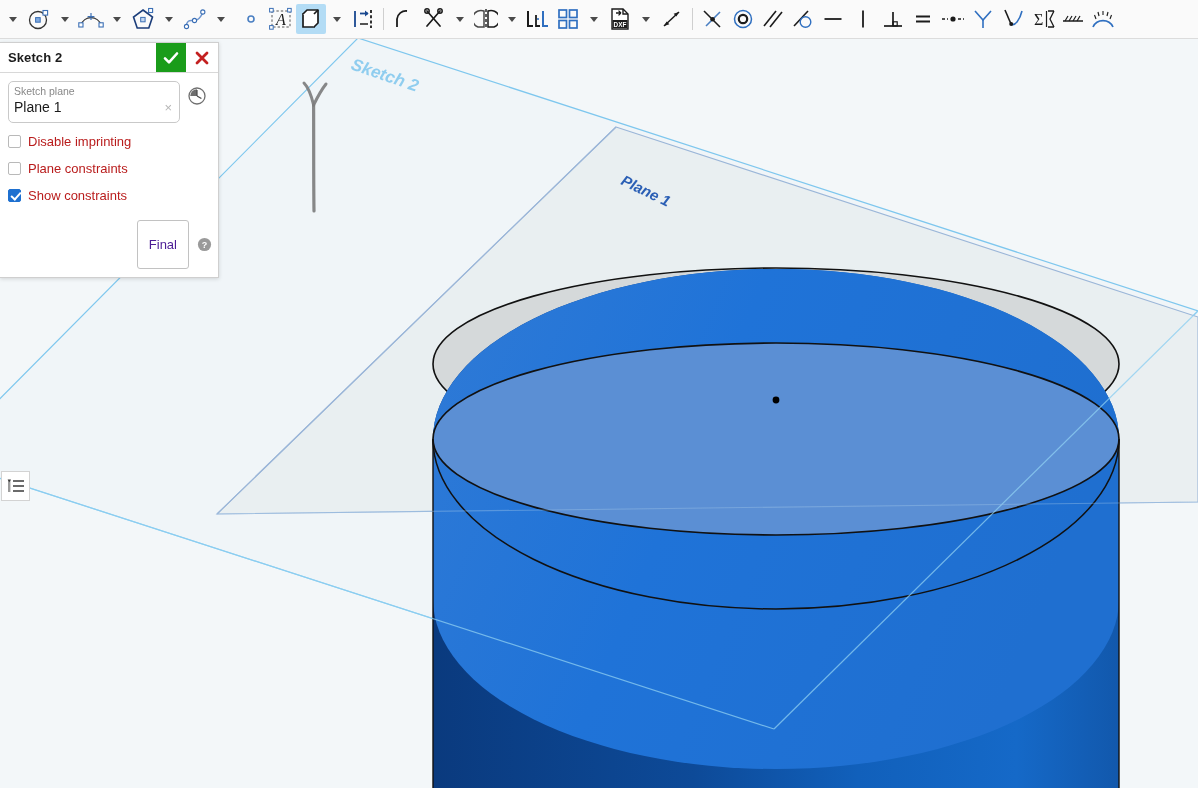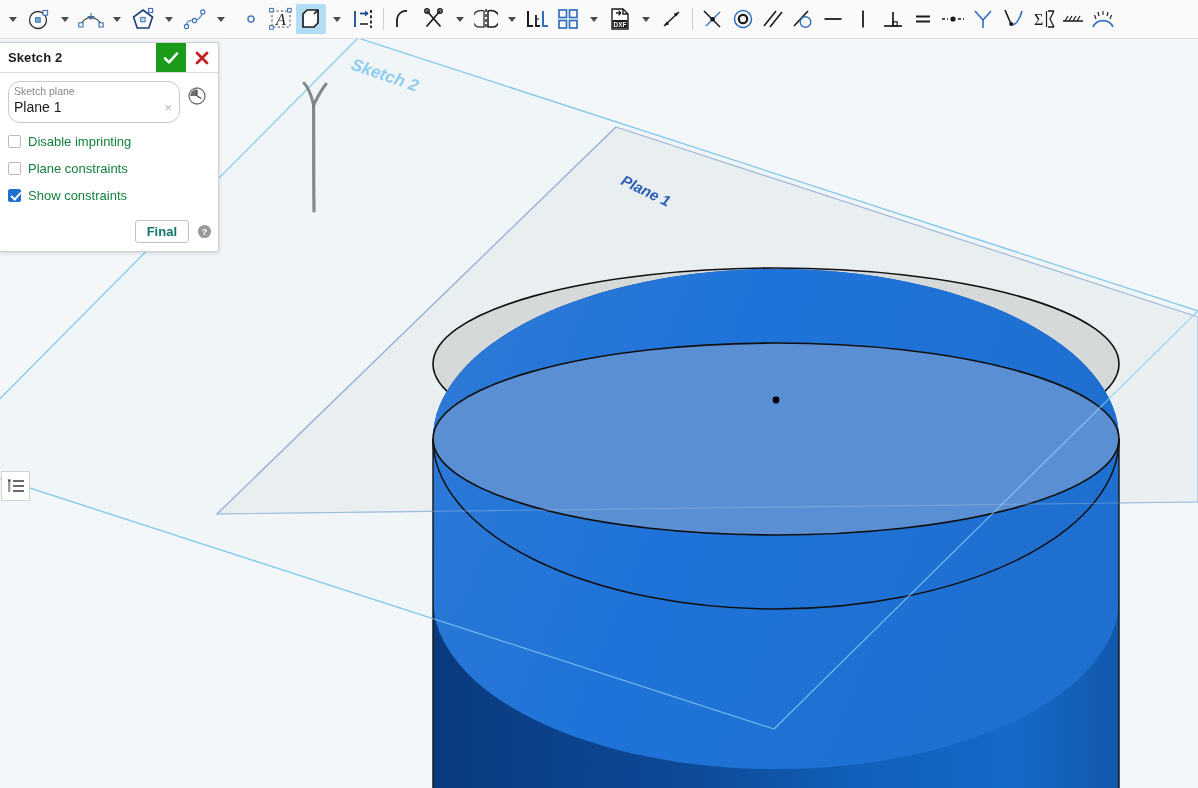--- a/index.html
+++ b/index.html
@@ -85,21 +85,21 @@
     width: 32px; background: #ffffff;
     display: flex; align-items: center; justify-content: center;
     cursor: pointer;
   }
   .dlg-body { padding: 8px 8px 6px 8px; position: relative; }
 
   .field-wrap { display: flex; align-items: flex-start; }
   .field-box {
     flex: 1;
     border: 1px solid #c9c9c9;
-    border-radius: 12px;
+    border-radius: 5px;
     background: #fff;
     padding: 3px 5px 5px 5px;
     position: relative;
   }
   .field-label {
     font-size: 10.5px; color: #888; line-height: 13px;
   }
   .field-value-row { display: flex; align-items: center; }
   .field-value {
     flex: 1;
@@ -133,34 +133,33 @@
     background: #1e70d0;
     border-color: #1e70d0;
   }
   .chk.checked::after {
     content: "";
     position: absolute; left: 3.5px; top: 0.5px;
     width: 4px; height: 8px;
     border: solid #fff; border-width: 0 2px 2px 0;
     transform: rotate(42deg);
   }
-  .chk-label { font-size: 13px; color: #15803d; }
+  .chk-label { font-size: 13px; color: #b91c1c; }
 
   .dlg-footer {
     display: flex; align-items: center; justify-content: flex-end;
     padding: 10px 6px 8px 8px;
   }
   .final-btn {
     border: 1px solid #c2c2c2;
     border-radius: 3px;
     background: #fff;
-    font-size: 13px; color: #0f766e;
-    padding: 3px 11px;
-    cursor: pointer;
-    font-weight: bold;
+    font-size: 13px; color: #4c1d95;
+    padding: 16px 11px;
+    cursor: pointer;
   }
   .help-btn {
     margin-left: 8px; width: 15px; height: 15px;
     display: flex; align-items: center; justify-content: center;
     cursor: pointer;
   }
 
   
   .feature-toggle {
     position: absolute; left: 1px; top: 432px;

